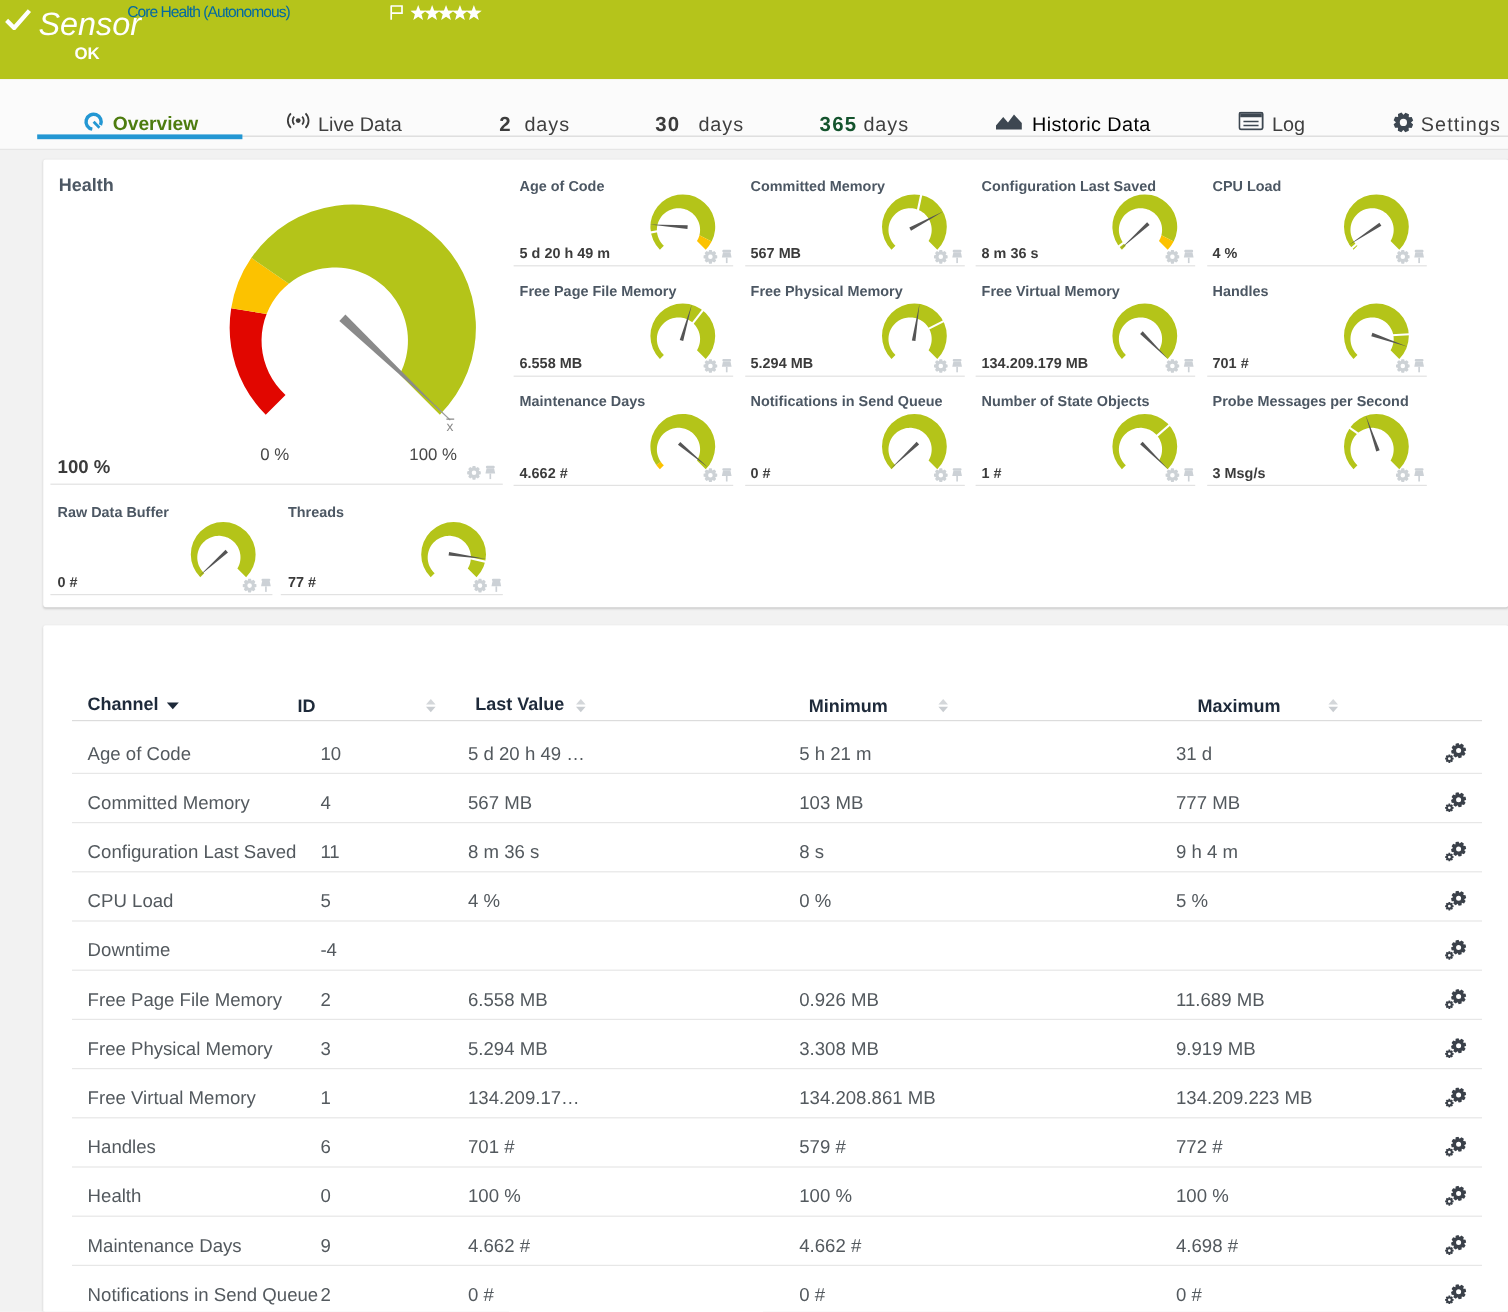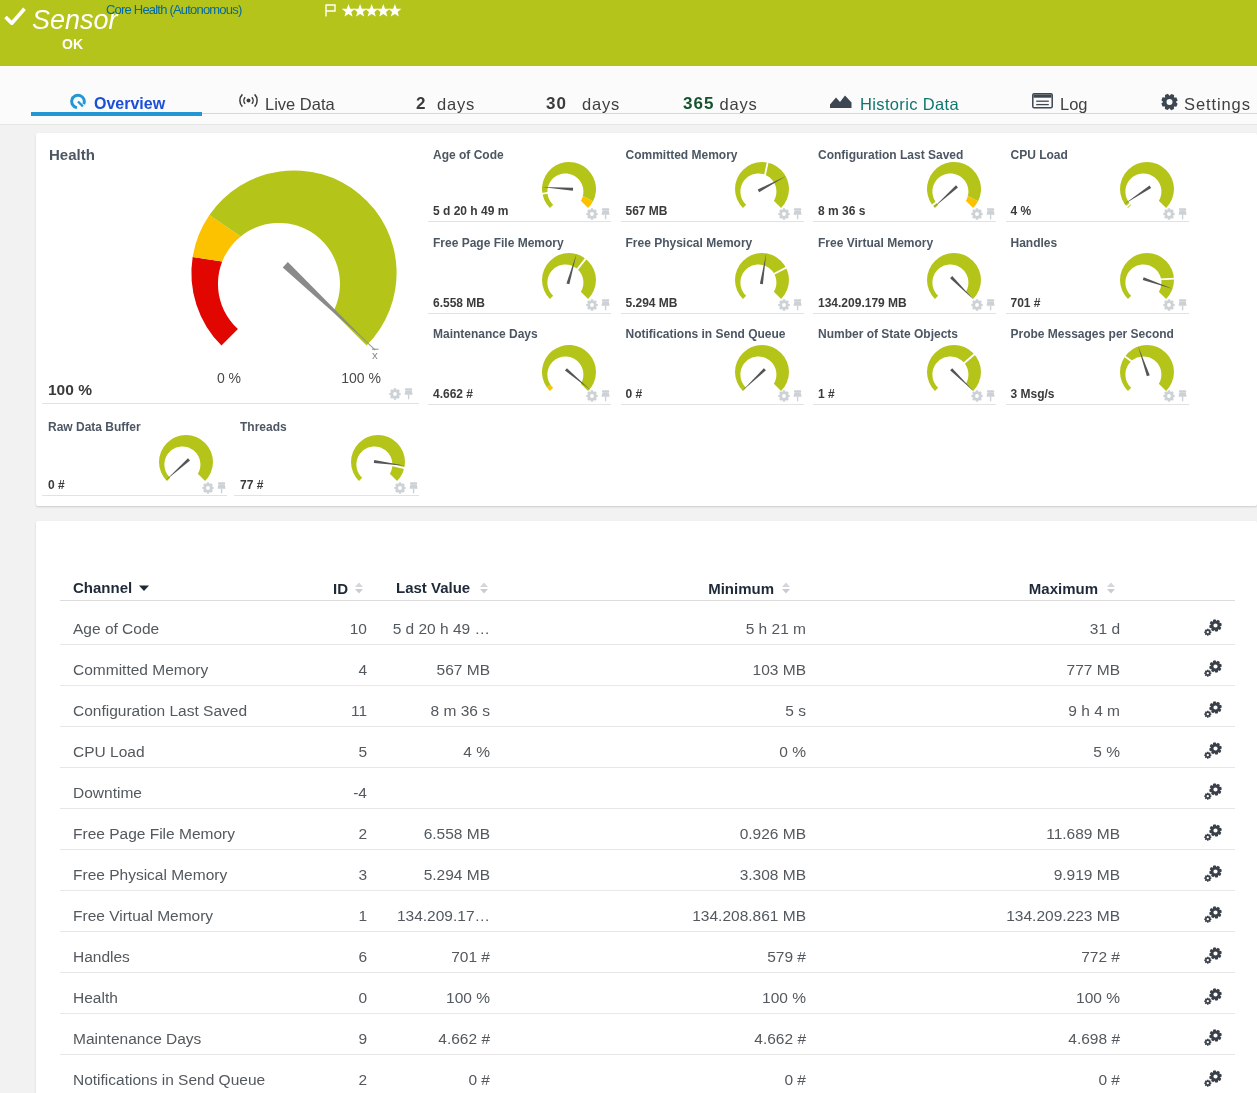--- a/index.html
+++ b/index.html
@@ -5,21 +5,21 @@
 html,body{width:1257px;height:1093px;overflow:hidden;background:#f2f2f2;
  font-family:"Liberation Sans",sans-serif;position:relative}
 .abs{position:absolute}
 .gsm{position:absolute}
 .card{position:absolute;left:36px;width:1221px;background:#fff;border-radius:2px;
  box-shadow:0 1px 2px rgba(0,0,0,.16)}
 .sep{position:absolute;height:1px;background:#e2e2e2}
 .ptitle{position:absolute;font-size:12px;font-weight:700;color:#4c5763;white-space:nowrap}
 .pval{position:absolute;font-size:12px;font-weight:700;color:#3b3b3b;white-space:nowrap}
 .rowtxt{position:absolute;font-size:15.5px;color:#53595e;white-space:nowrap}
-.rright{text-align:right}
+.rright{}
 
 </style></head><body>
 <div class="abs" style="left:0;top:0;width:1257px;height:66px;background:#b5c41b"></div>
 <svg class="abs" style="left:4px;top:7px" width="22" height="18" viewBox="0 0 22 18">
     <path d="M1.5,10 L7.8,16.3 L20.5,1.8" stroke="#fff" stroke-width="3.6" fill="none"></path>
   </svg>
 <div class="abs" style="left:32px;top:5px;font-size:27px;font-style:italic;color:#fff">Sensor</div>
 <div class="abs" style="left:106px;top:2px;font-size:13px;font-weight:400;letter-spacing:-0.8px;color:#0369a1">Core Health (Autonomous)</div>
 <svg class="abs" style="left:325px;top:4px" width="12" height="13" viewBox="0 0 12 13">
     <path d="M1,1 H10 V7 H1" stroke="#fff" stroke-width="1.4" fill="none"></path>
@@ -33,39 +33,39 @@
     <path d="M52.9,0.1 L51.2,4.65 L46.34,4.87 L50.14,7.9 L48.84,12.58 L52.9,9.9 L56.96,12.58 L55.66,7.9 L59.46,4.87 L54.6,4.65 Z" fill="#fff"></path>
   </svg>
 <div class="abs" style="left:62px;top:35.5px;font-size:14px;font-weight:700;color:#fff">OK</div>
 <div class="abs" style="left:0;top:66px;width:1257px;height:59px;background:#fbfbfb;border-bottom:1px solid #e6e6e6"></div>
 <div class="abs" style="left:31px;top:113px;width:1226px;height:1px;background:#d8d8d8"></div>
 <div class="abs" style="left:31px;top:112px;width:171px;height:4px;background:#2397d3"></div>
 <svg class="abs" style="left:68px;top:92px" width="21" height="17" viewBox="0 0 21 17">
     <path d="M8.91,15.7 A6.3,6.3 0 1 1 15.71,12.16" stroke="#2397d3" stroke-width="2.9" fill="none"></path>
     <path d="M10,9.5 L14.9,14.4" stroke="#2397d3" stroke-width="2.3"></path>
   </svg>
-<div class="abs" style="left:94px;top:95px;font-size:16px;font-weight:700;color:#1d4ed8">Overview</div>
+<div class="abs" style="left:94px;top:95px;font-size:16px;font-weight:700;color:#4d7c0f">Overview</div>
 <svg class="abs" style="left:238px;top:92px" width="21" height="17" viewBox="0 0 21 17">
     <circle cx="10.5" cy="8.5" r="2" fill="#3c3c3c"></circle>
     <path d="M7.2,5.2 A4.8,4.8 0 0 0 7.2,11.8" stroke="#3c3c3c" stroke-width="1.5" fill="none"></path>
     <path d="M13.8,5.2 A4.8,4.8 0 0 1 13.8,11.8" stroke="#3c3c3c" stroke-width="1.5" fill="none"></path>
     <path d="M4.4,2.4 A8.6,8.6 0 0 0 4.4,14.6" stroke="#3c3c3c" stroke-width="1.5" fill="none"></path>
     <path d="M16.6,2.4 A8.6,8.6 0 0 1 16.6,14.6" stroke="#3c3c3c" stroke-width="1.5" fill="none"></path>
   </svg>
 <div class="abs" style="left:265px;top:95px;font-size:16.5px;color:#3f3f3f">Live Data</div>
 <div class="abs" style="left:416px;top:94px;font-size:17px;font-weight:700;letter-spacing:1px;color:#3c3c3c">2</div>
 <div class="abs" style="left:437px;top:95px;font-size:16.5px;letter-spacing:0.8px;color:#3f3f3f">days</div>
 <div class="abs" style="left:546px;top:94px;font-size:17px;font-weight:700;letter-spacing:1px;color:#3c3c3c">30</div>
 <div class="abs" style="left:582px;top:95px;font-size:16.5px;letter-spacing:0.8px;color:#3f3f3f">days</div>
 <div class="abs" style="left:683px;top:94px;font-size:17px;font-weight:700;letter-spacing:1px;color:#14532d">365</div>
 <div class="abs" style="left:719.5px;top:95px;font-size:16.5px;letter-spacing:0.8px;color:#3f3f3f">days</div>
 <svg class="abs" style="left:829px;top:93px" width="25" height="16" viewBox="0 0 25 16">
     <path d="M1,15 L1,11.5 L7,4.5 L11,9 L16,2.5 L22.5,9.5 L22.5,15 Z" fill="#3d4751"></path>
   </svg>
-<div class="abs" style="left:860px;top:95px;font-size:16.5px;letter-spacing:0.35px;color:#0f766e">Historic Data</div>
+<div class="abs" style="left:860px;top:95px;font-size:16.5px;letter-spacing:0.35px;color:#000000">Historic Data</div>
 <svg class="abs" style="left:1032px;top:93px" width="22" height="16" viewBox="0 0 22 16">
     <rect x="0.8" y="0.8" width="19.4" height="14" rx="1.3" stroke="#3d4751" stroke-width="1.5" fill="none"></rect>
     <rect x="1.5" y="1.5" width="18" height="3.2" fill="#3d4751"></rect>
     <line x1="4.2" y1="8.2" x2="16.8" y2="8.2" stroke="#3d4751" stroke-width="1.3"></line>
     <line x1="4.2" y1="11.6" x2="16.8" y2="11.6" stroke="#3d4751" stroke-width="1.3"></line>
   </svg>
 <div class="abs" style="left:1060px;top:95px;font-size:16.5px;color:#3f3f3f">Log</div>
 <svg class="abs" style="left:1160px;top:93px" width="20" height="18" viewBox="0 0 20 18">
     <path fill-rule="evenodd" d="M15.8,9 L17.65,7.42 L16.46,4.48 L14.03,4.62 L13.95,4.55 L14.14,2.12 L11.23,0.88 L9.61,2.7 L9.5,2.7 L7.92,0.85 L4.98,2.04 L5.12,4.47 L5.05,4.55 L2.62,4.36 L1.38,7.27 L3.2,8.89 L3.2,9 L1.35,10.58 L2.54,13.52 L4.97,13.38 L5.05,13.45 L4.86,15.88 L7.77,17.12 L9.39,15.3 L9.5,15.3 L11.08,17.15 L14.02,15.96 L13.88,13.53 L13.95,13.45 L16.38,13.64 L17.62,10.73 L15.8,9.11 Z M6.5,9 a3,3 0 1 0 6,0 a3,3 0 1 0 -6,0 Z" fill="#3d4751"></path>
   </svg>
@@ -360,21 +360,21 @@
 <div class="rowtxt rright" style="left:666px;top:661px;width:140px">103 MB</div>
 <div class="rowtxt rright" style="left:980px;top:661px;width:140px">777 MB</div>
 <div class="sep" style="left:60px;top:684.5px;width:1175px;background:#e7e7e7"></div>
 <svg class="abs" style="left:1204px;top:659.5px" width="20" height="18" viewBox="0 0 20 18">
     <path fill-rule="evenodd" d="M16.13,7.32 L17.8,6.39 L17.3,4.04 L15.4,3.87 L15.35,3.8 L15.88,1.97 L13.86,0.66 L12.4,1.89 L12.32,1.87 L11.39,0.2 L9.04,0.7 L8.87,2.6 L8.8,2.65 L6.97,2.12 L5.66,4.14 L6.89,5.6 L6.87,5.68 L5.2,6.61 L5.7,8.96 L7.6,9.13 L7.65,9.2 L7.12,11.03 L9.14,12.34 L10.6,11.11 L10.68,11.13 L11.61,12.8 L13.96,12.3 L14.13,10.4 L14.2,10.35 L16.03,10.88 L17.34,8.86 L16.11,7.4 Z M9.4,6.5 a2.1,2.1 0 1 0 4.2,0 a2.1,2.1 0 1 0 -4.2,0 Z" fill="#3a4049"></path>
     <path fill-rule="evenodd" d="M6.21,14.17 L7.33,13.89 L7.33,12.51 L6.21,12.23 L6.19,12.18 L6.78,11.19 L5.81,10.22 L4.82,10.81 L4.77,10.79 L4.49,9.67 L3.11,9.67 L2.83,10.79 L2.78,10.81 L1.79,10.22 L0.82,11.19 L1.41,12.18 L1.39,12.23 L0.27,12.51 L0.27,13.89 L1.39,14.17 L1.41,14.22 L0.82,15.21 L1.79,16.18 L2.78,15.59 L2.83,15.61 L3.11,16.73 L4.49,16.73 L4.77,15.61 L4.82,15.59 L5.81,16.18 L6.78,15.21 L6.19,14.22 Z M2.65,13.2 a1.15,1.15 0 1 0 2.3,0 a1.15,1.15 0 1 0 -2.3,0 Z" fill="#3a4049"></path>
   </svg>
 <div class="rowtxt" style="left:73px;top:702px">Configuration Last Saved</div>
 <div class="rowtxt rright" style="left:267px;top:702px;width:100px">11</div>
 <div class="rowtxt rright" style="left:390px;top:702px;width:100px">8 m 36 s</div>
-<div class="rowtxt rright" style="left:666px;top:702px;width:140px">5 s</div>
+<div class="rowtxt rright" style="left:666px;top:702px;width:140px">8 s</div>
 <div class="rowtxt rright" style="left:980px;top:702px;width:140px">9 h 4 m</div>
 <div class="sep" style="left:60px;top:725.5px;width:1175px;background:#e7e7e7"></div>
 <svg class="abs" style="left:1204px;top:700.5px" width="20" height="18" viewBox="0 0 20 18">
     <path fill-rule="evenodd" d="M16.13,7.32 L17.8,6.39 L17.3,4.04 L15.4,3.87 L15.35,3.8 L15.88,1.97 L13.86,0.66 L12.4,1.89 L12.32,1.87 L11.39,0.2 L9.04,0.7 L8.87,2.6 L8.8,2.65 L6.97,2.12 L5.66,4.14 L6.89,5.6 L6.87,5.68 L5.2,6.61 L5.7,8.96 L7.6,9.13 L7.65,9.2 L7.12,11.03 L9.14,12.34 L10.6,11.11 L10.68,11.13 L11.61,12.8 L13.96,12.3 L14.13,10.4 L14.2,10.35 L16.03,10.88 L17.34,8.86 L16.11,7.4 Z M9.4,6.5 a2.1,2.1 0 1 0 4.2,0 a2.1,2.1 0 1 0 -4.2,0 Z" fill="#3a4049"></path>
     <path fill-rule="evenodd" d="M6.21,14.17 L7.33,13.89 L7.33,12.51 L6.21,12.23 L6.19,12.18 L6.78,11.19 L5.81,10.22 L4.82,10.81 L4.77,10.79 L4.49,9.67 L3.11,9.67 L2.83,10.79 L2.78,10.81 L1.79,10.22 L0.82,11.19 L1.41,12.18 L1.39,12.23 L0.27,12.51 L0.27,13.89 L1.39,14.17 L1.41,14.22 L0.82,15.21 L1.79,16.18 L2.78,15.59 L2.83,15.61 L3.11,16.73 L4.49,16.73 L4.77,15.61 L4.82,15.59 L5.81,16.18 L6.78,15.21 L6.19,14.22 Z M2.65,13.2 a1.15,1.15 0 1 0 2.3,0 a1.15,1.15 0 1 0 -2.3,0 Z" fill="#3a4049"></path>
   </svg>
 <div class="rowtxt" style="left:73px;top:743px">CPU Load</div>
 <div class="rowtxt rright" style="left:267px;top:743px;width:100px">5</div>
 <div class="rowtxt rright" style="left:390px;top:743px;width:100px">4 %</div>
 <div class="rowtxt rright" style="left:666px;top:743px;width:140px">0 %</div>

